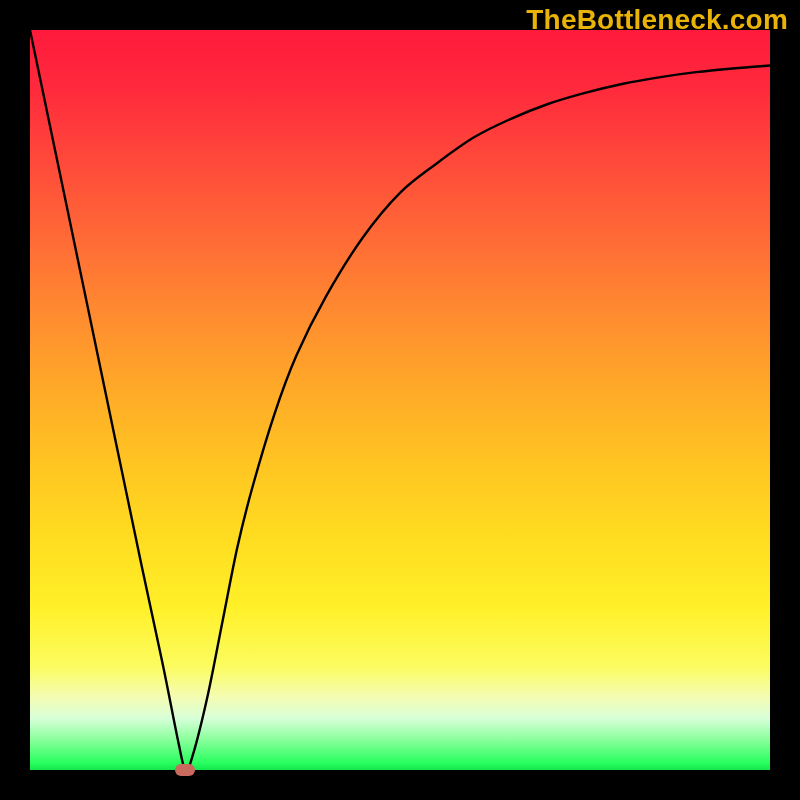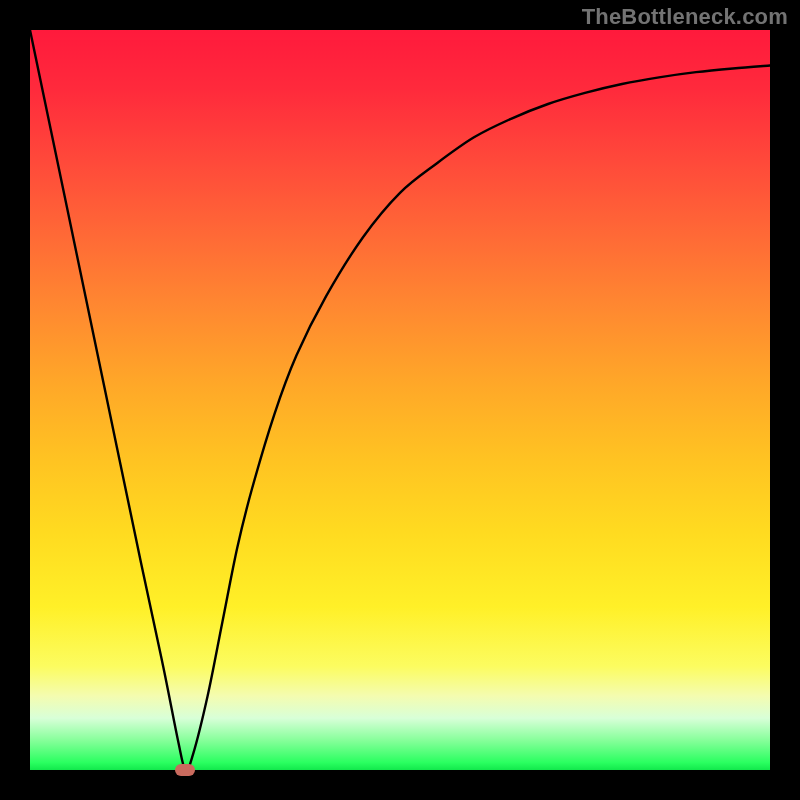--- a/index.html
+++ b/index.html
@@ -55,22 +55,22 @@
     width: 20px;
     height: 12px;
     border-radius: 6px;
     background: #c96a5e;
     transform: translate(-50%, -50%);
   }
   .watermark {
     position: absolute;
     top: 4px;
     right: 12px;
-    color: #737373;
-    font-size: 22px;
+    color: #eab308;
+    font-size: 28px;
     font-weight: 600;
     letter-spacing: 0.2px;
     user-select: none;
   }
 </style>
 </head>
 <body>
 
 <div class="frame">
 

